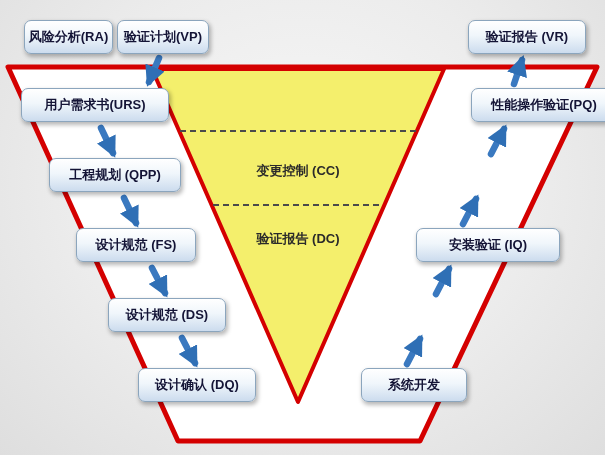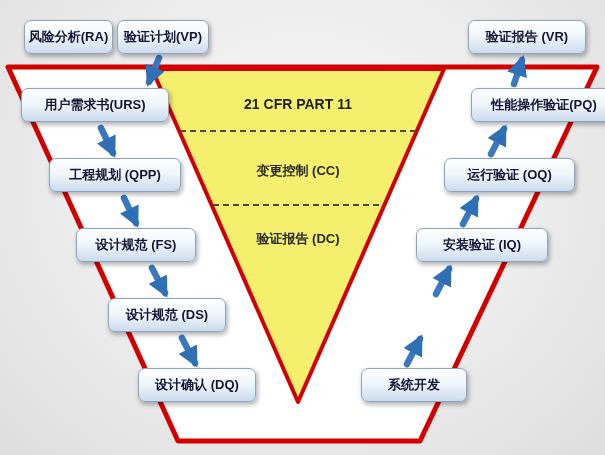--- a/index.html
+++ b/index.html
@@ -85,21 +85,19 @@
   <div class="vbox" style="left:101px; top:20px; width:92px;">验证计划(VP)</div>
   <div class="vbox" style="left:452px; top:20px; width:118px;">验证报告 (VR)</div>
 
   <div class="vbox" style="left:5px; top:88px; width:148px;">用户需求书(URS)</div>
   <div class="vbox" style="left:33px; top:158px; width:132px;text-align:right;">工程规划 (QPP)</div>
   <div class="vbox" style="left:60px; top:228px; width:120px;">设计规范 (FS)</div>
   <div class="vbox" style="left:92px; top:298px; width:118px;">设计规范 (DS)</div>
   <div class="vbox" style="left:122px; top:368px; width:118px;text-align:right;">设计确认 (DQ)</div>
 
   <div class="vbox" style="left:455px; top:88px; width:146px;">性能操作验证(PQ)</div>
-  <div class="vbox" style="left:428px; top:158px; width:131px;">运行验证 (OQ)</div>
-  <div class="vbox" style="left:400px; top:228px; width:132px;">安装验证 (IQ)</div>
+  <div class="vbox" style="left:400px; top:228px; width:144px;">安装验证 (IQ)</div>
   <div class="vbox" style="left:345px; top:368px; width:106px;">系统开发</div>
 
-  <div class="tri-label cfr" style="left:298px; top:104px;">21 CFR PART 11</div>
   <div class="tri-label sec" style="left:298px; top:171px;">变更控制 (CC)</div>
   <div class="tri-label sec" style="left:298px; top:239px;">验证报告 (DC)</div>
 
 </div>
 
 </body></html>

